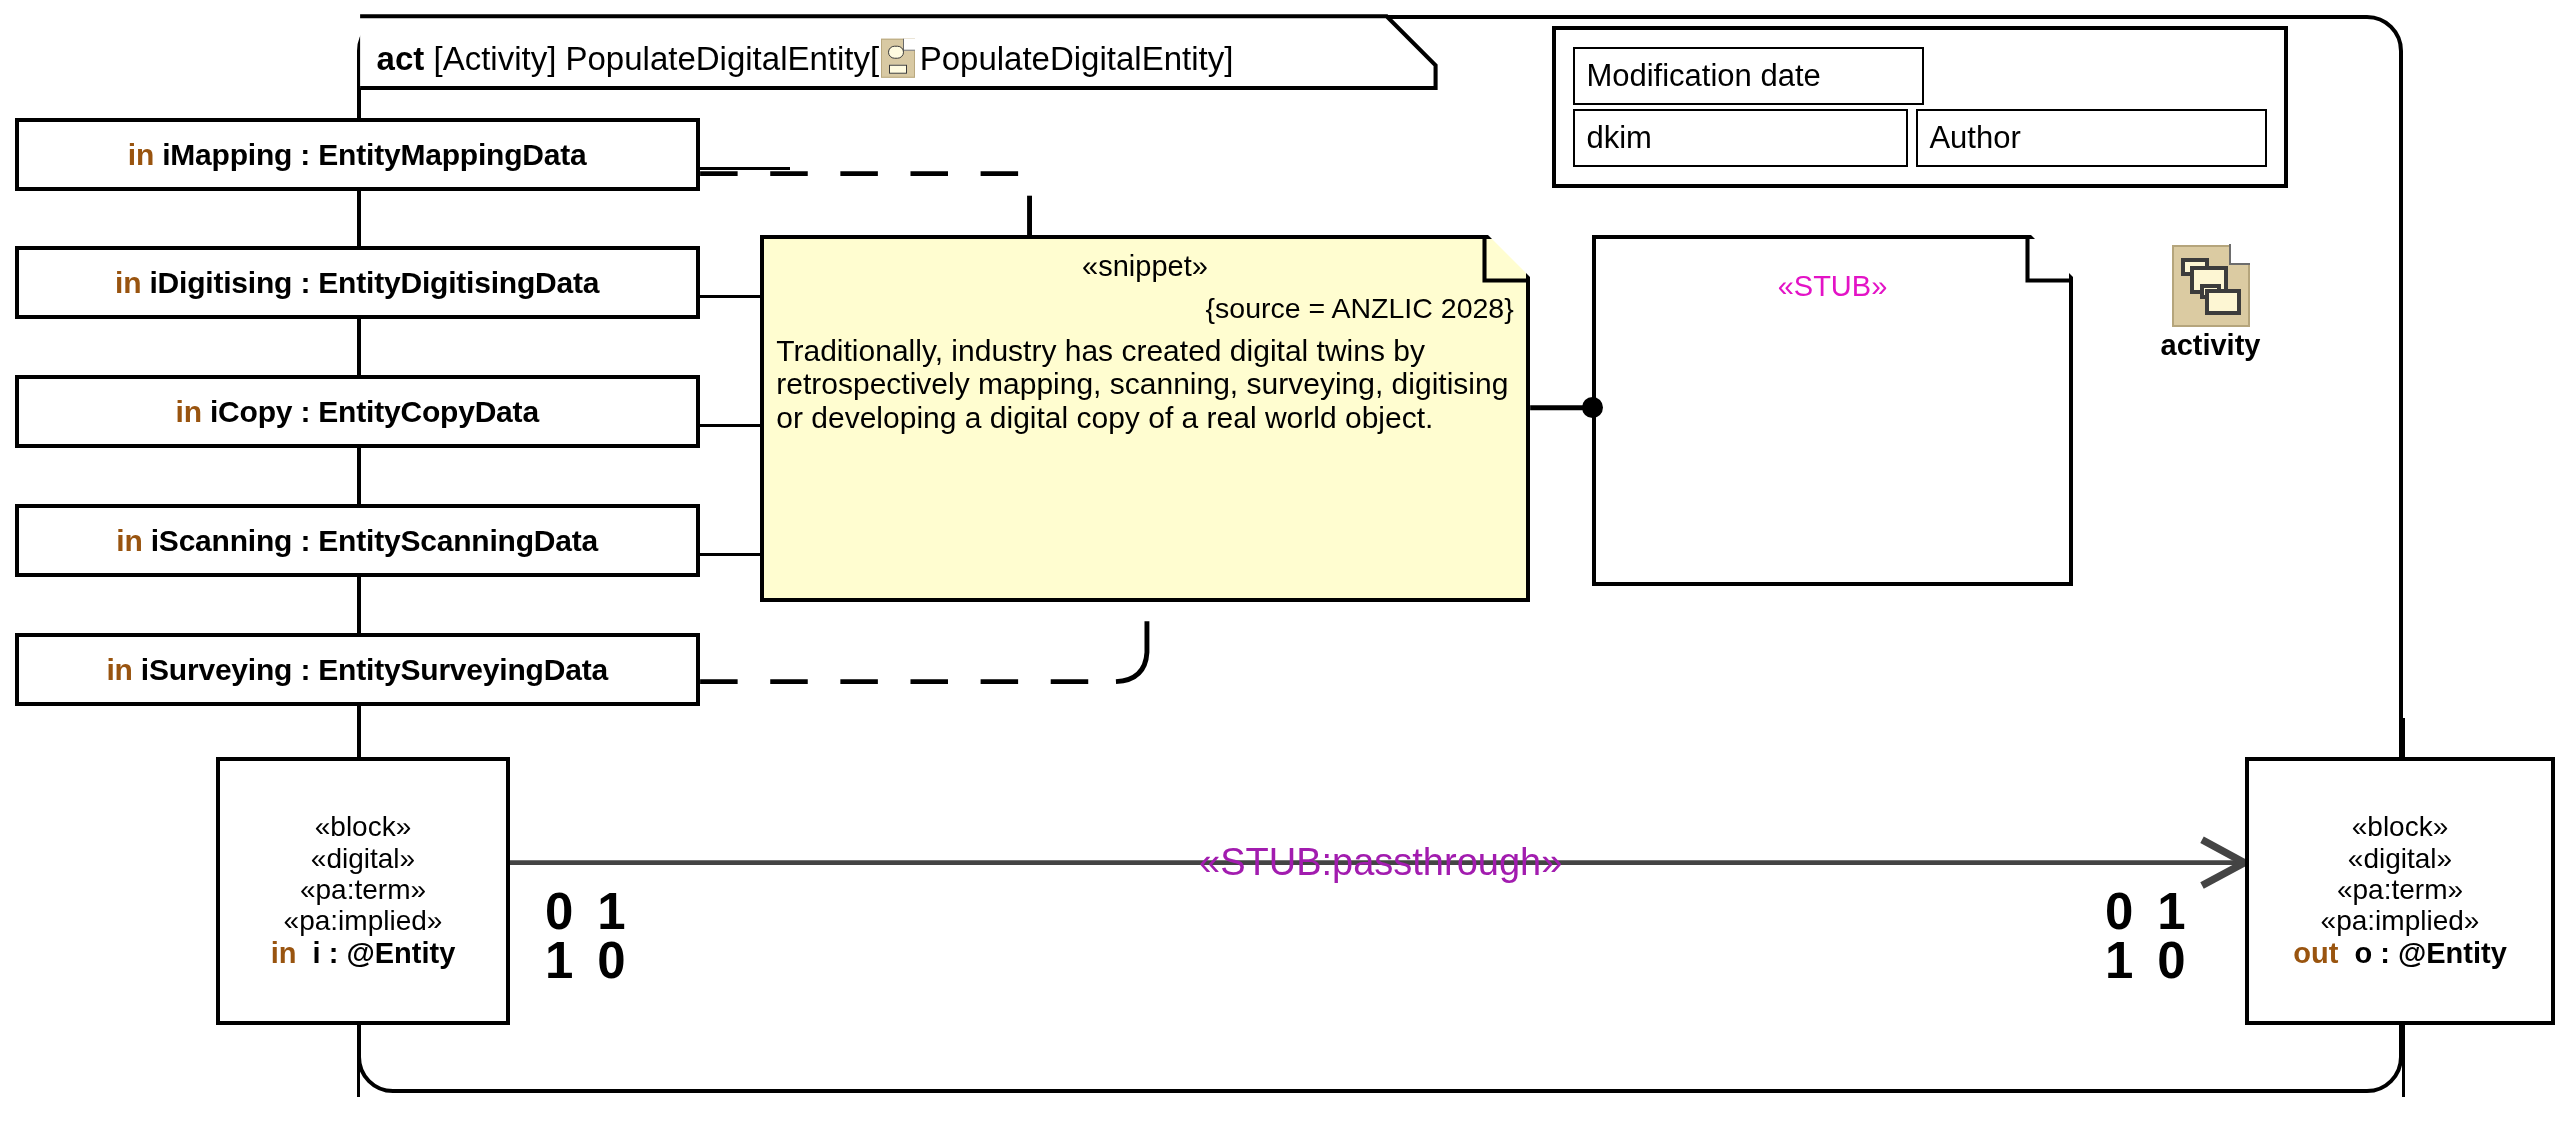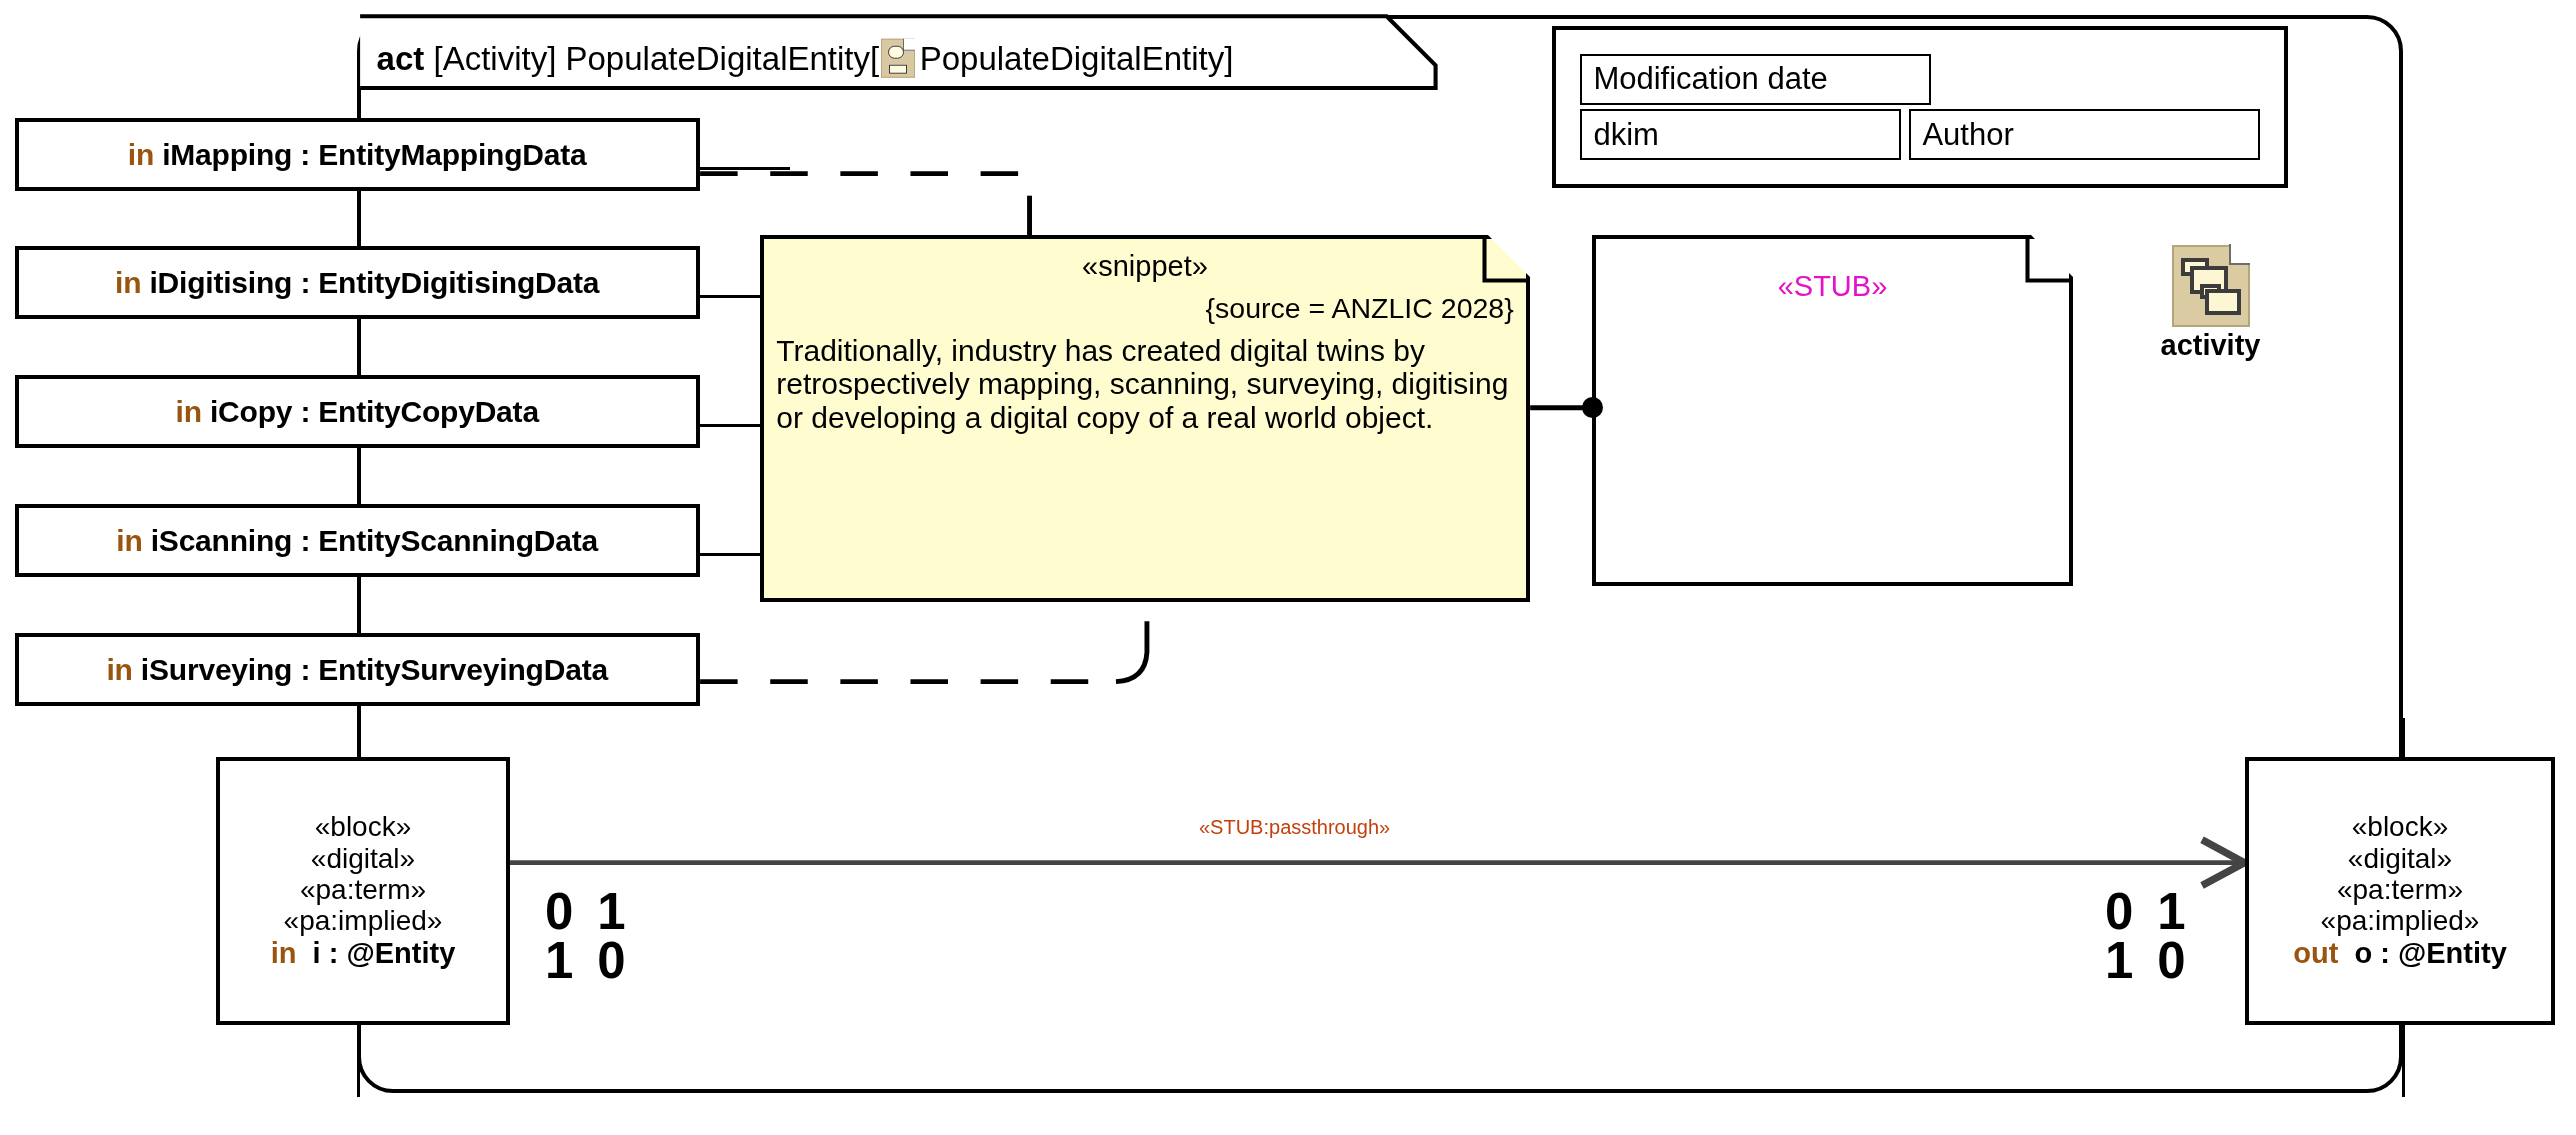--- a/index.html
+++ b/index.html
@@ -175,21 +175,21 @@
 
   
   #meta-table {
     left: 1552px;
     top: 26px;
     width: 736px;
     height: 162px;
     border: 4.1px solid #000000;
     background: #ffffff;
     box-sizing: border-box;
-    padding: 24px;
+    padding: 17px;
     display: flex;
     flex-direction: column;
     gap: 4.9px;
   }
   .meta-row { display: flex; gap: 8.2px; flex: 1; }
   .meta-cell {
     border: 2.4px solid #000000;
     box-sizing: border-box;
     display: flex;
     align-items: center;
@@ -265,23 +265,24 @@
     font-weight: bold;
     font-size: 51px;
     color: #000;
     line-height: 0.92;
     letter-spacing: 4.9px;
     white-space: pre;
   }
 
   
   #passthrough-label {
-    font-size: 20px;
-    color: #c2410c;
+    font-size: 38px;
+    color: #a21caf;
     white-space: nowrap;
+    margin-top: 25px;
   }
 
   svg.overlay {
     position: absolute;
     left: 0; top: 0;
     width: 2576px;
     height: 1135px;
     pointer-events: none;
   }
 </style>

